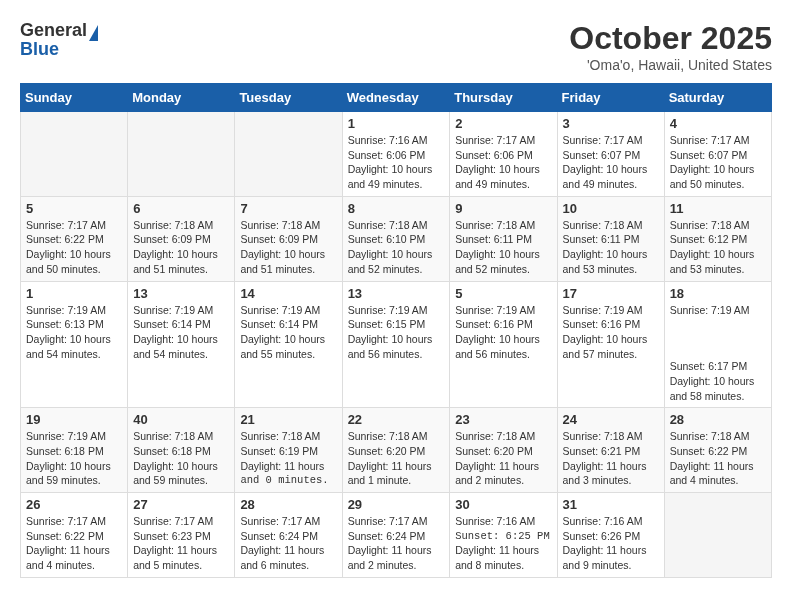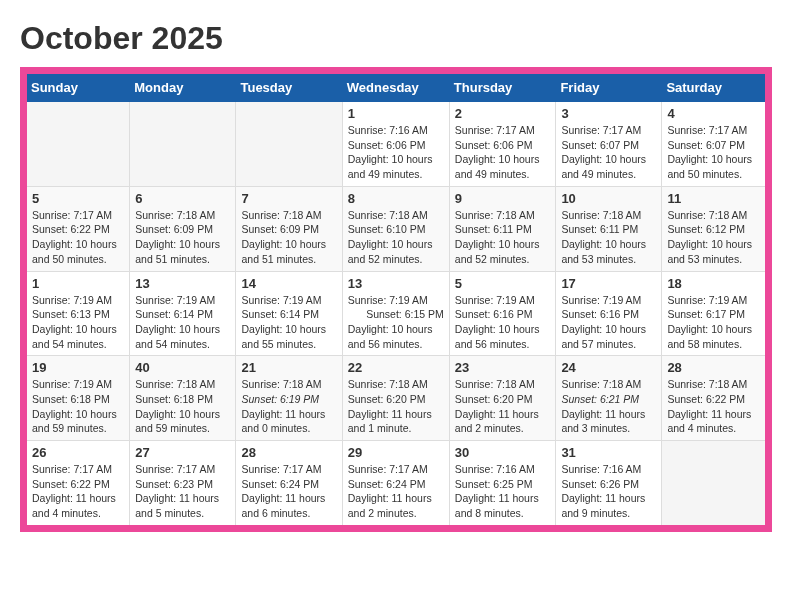--- a/index.html
+++ b/index.html
@@ -29,21 +29,21 @@
       font-weight: bold;
       color: #333;
     }
     .subtitle {
       font-size: 14px;
       color: #555;
     }
     .calendar {
       width: 100%;
       border-collapse: collapse;
-      border: 7px solid #ec4899;
+      border: 1px solid #ec4899;
     }
     .calendar thead tr th {
       background-color: #1a5fa8;
       color: #fff;
       font-size: 13px;
       padding: 6px 4px;
       text-align: left;
       border: 1px solid #1a5fa8;
     }
     .calendar tbody tr td {
@@ -69,22 +69,29 @@
       line-height: 1.4;
     }
     .empty-cell {
       background: #f5f5f5 !important;
     }
   </style>
 </head>
 <body>
 
 <div class="header-area">
+  <div class="logo">
+    <div>
+      <span style="font-size:18px;font-weight:bold;color:#333;">General</span><span style="display:inline-block;width:0;height:0;border-left:9px solid transparent;border-bottom:16px solid #1a5fa8;margin-left:2px;vertical-align:bottom;"></span>
+    </div>
+    <div style="font-size:18px;font-weight:bold;color:#1a5fa8;margin-top:-2px;">Blue</div>
+  </div>
   <div class="title-area">
     <div class="main-title">October 2025</div>
+    <div class="subtitle">'Oma'o, Hawaii, United States</div>
   </div>
 </div>
 
 <table class="calendar">
   <thead>
     <tr>
     <th>Sunday</th>
         <th>Monday</th>
         <th>Tuesday</th>
         <th>Wednesday</th>
@@ -225,21 +232,21 @@
             <span style="display: block;">Sunrise: 7:19 AM</span>
             <span style="display: block;">Sunset: 6:14 PM</span>
             <span style="display: block;">Daylight: 10 hours</span>
             <span style="display: block;">and 55 minutes.</span>
           </div>
         </td>
         <td>
           <span class="day-number">13</span>
           <div class="day-info">
             <span style="display: block;">Sunrise: 7:19 AM</span>
-            <span style="display: block; text-align: right;">Sunset: 6:15 PM</span>
+            <span style="display: block;">Sunset: 6:15 PM</span>
             <span style="display: block;">Daylight: 10 hours</span>
             <span style="display: block;">and 56 minutes.</span>
           </div>
         </td>
         <td>
           <span class="day-number">5</span>
           <div class="day-info">
             <span style="display: block;">Sunrise: 7:19 AM</span>
             <span style="display: block;">Sunset: 6:16 PM</span>
             <span style="display: block;">Daylight: 10 hours</span>
@@ -252,21 +259,21 @@
             <span style="display: block;">Sunrise: 7:19 AM</span>
             <span style="display: block;">Sunset: 6:16 PM</span>
             <span style="display: block;">Daylight: 10 hours</span>
             <span style="display: block;">and 57 minutes.</span>
           </div>
         </td>
         <td>
           <span class="day-number">18</span>
           <div class="day-info">
             <span style="display: block;">Sunrise: 7:19 AM</span>
-            <span style="display: block;">Sunset: 6:17 PM</span>
+            <span style="display: block; margin-top: 42px;">Sunset: 6:17 PM</span>
             <span style="display: block;">Daylight: 10 hours</span>
             <span style="display: block;">and 58 minutes.</span>
           </div>
         </td>
       </tr>
       <tr>
         <td>
           <span class="day-number">19</span>
           <div class="day-info">
             <span style="display: block;">Sunrise: 7:19 AM</span>
@@ -281,23 +288,23 @@
             <span style="display: block;">Sunrise: 7:18 AM</span>
             <span style="display: block;">Sunset: 6:18 PM</span>
             <span style="display: block;">Daylight: 10 hours</span>
             <span style="display: block;">and 59 minutes.</span>
           </div>
         </td>
         <td>
           <span class="day-number">21</span>
           <div class="day-info">
             <span style="display: block;">Sunrise: 7:18 AM</span>
-            <span style="display: block; font-style: italic;">Sunset: 6:19 PM</span>
-            <span style="display: block;">Daylight: 11 hours</span>
-            <span style="display: block;">and 0 minutes.</span>
+            <span style="display: block;">Sunset: 6:19 PM</span>
+            <span style="display: block;">Daylight: 11 hours</span>
+            <span style="display: block; font-family: Liberation Mono, monospace;">and 0 minutes.</span>
           </div>
         </td>
         <td>
           <span class="day-number">22</span>
           <div class="day-info">
             <span style="display: block;">Sunrise: 7:18 AM</span>
             <span style="display: block;">Sunset: 6:20 PM</span>
             <span style="display: block;">Daylight: 11 hours</span>
             <span style="display: block;">and 1 minute.</span>
           </div>
@@ -308,21 +315,21 @@
             <span style="display: block;">Sunrise: 7:18 AM</span>
             <span style="display: block;">Sunset: 6:20 PM</span>
             <span style="display: block;">Daylight: 11 hours</span>
             <span style="display: block;">and 2 minutes.</span>
           </div>
         </td>
         <td>
           <span class="day-number">24</span>
           <div class="day-info">
             <span style="display: block;">Sunrise: 7:18 AM</span>
-            <span style="display: block; font-style: italic;">Sunset: 6:21 PM</span>
+            <span style="display: block;">Sunset: 6:21 PM</span>
             <span style="display: block;">Daylight: 11 hours</span>
             <span style="display: block;">and 3 minutes.</span>
           </div>
         </td>
         <td>
           <span class="day-number">28</span>
           <div class="day-info">
             <span style="display: block;">Sunrise: 7:18 AM</span>
             <span style="display: block;">Sunset: 6:22 PM</span>
             <span style="display: block;">Daylight: 11 hours</span>
@@ -364,21 +371,21 @@
             <span style="display: block;">Sunrise: 7:17 AM</span>
             <span style="display: block;">Sunset: 6:24 PM</span>
             <span style="display: block;">Daylight: 11 hours</span>
             <span style="display: block;">and 2 minutes.</span>
           </div>
         </td>
         <td>
           <span class="day-number">30</span>
           <div class="day-info">
             <span style="display: block;">Sunrise: 7:16 AM</span>
-            <span style="display: block;">Sunset: 6:25 PM</span>
+            <span style="display: block; font-family: Liberation Mono, monospace;">Sunset: 6:25 PM</span>
             <span style="display: block;">Daylight: 11 hours</span>
             <span style="display: block;">and 8 minutes.</span>
           </div>
         </td>
         <td>
           <span class="day-number">31</span>
           <div class="day-info">
             <span style="display: block;">Sunrise: 7:16 AM</span>
             <span style="display: block;">Sunset: 6:26 PM</span>
             <span style="display: block;">Daylight: 11 hours</span>

